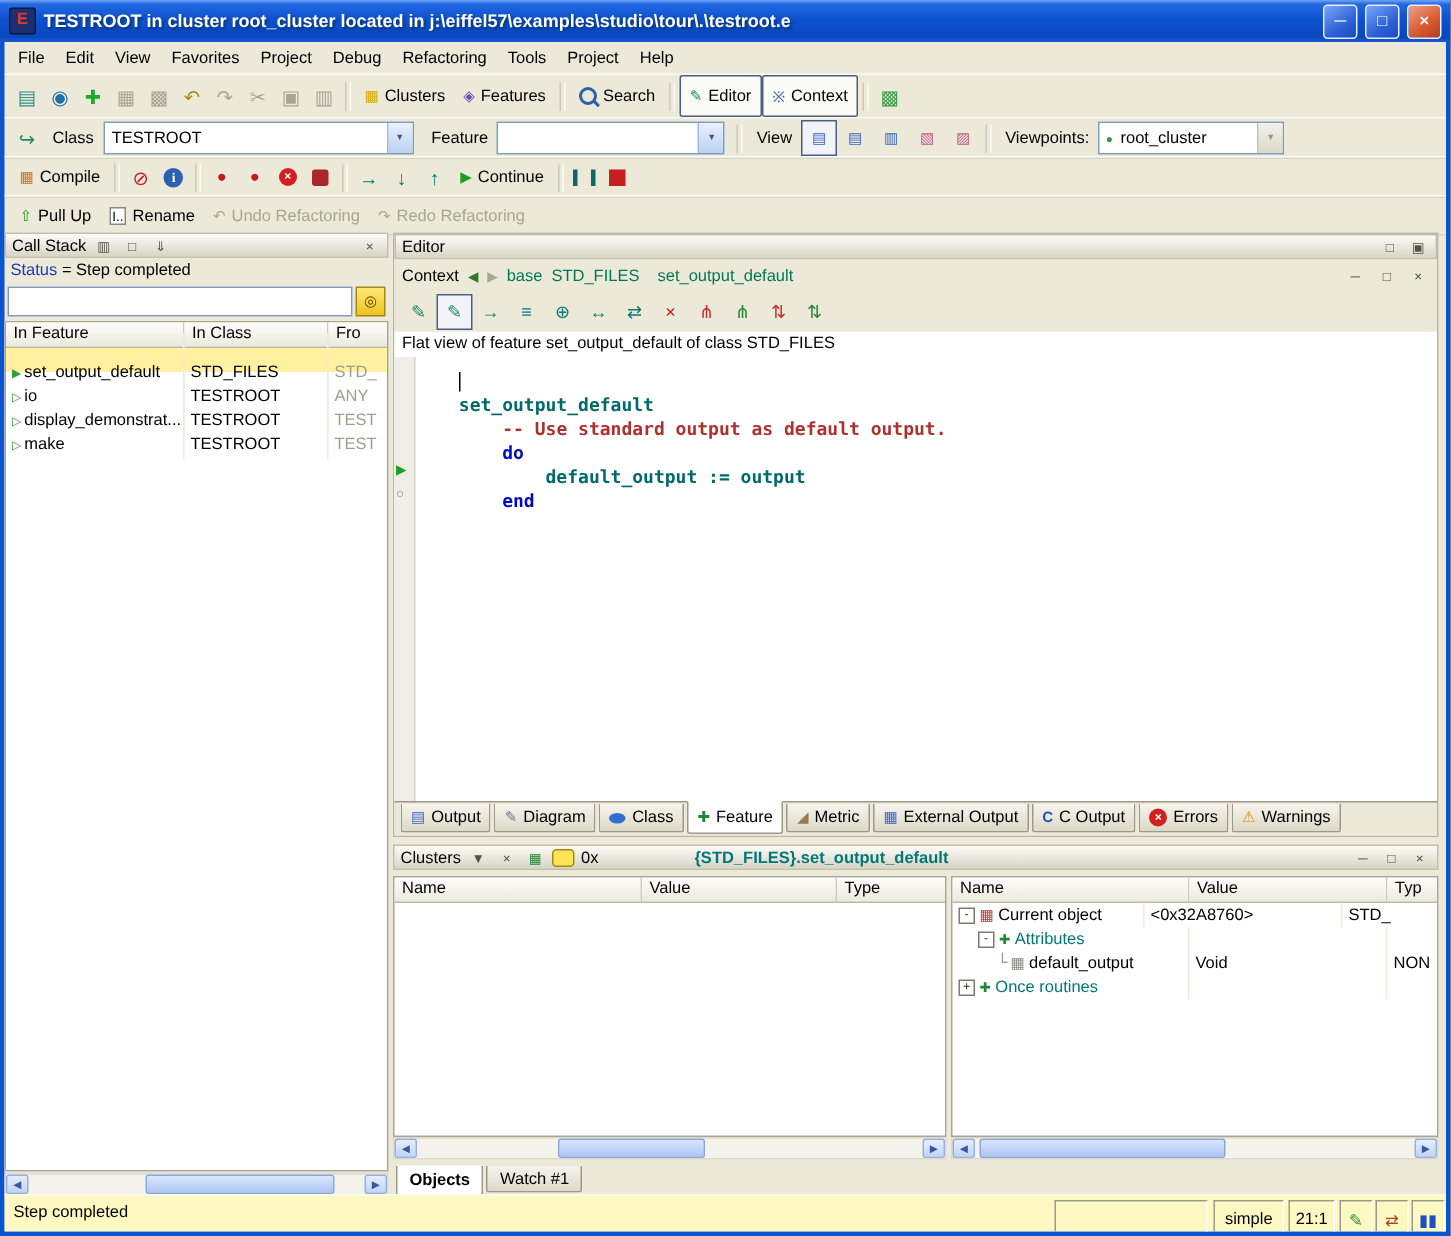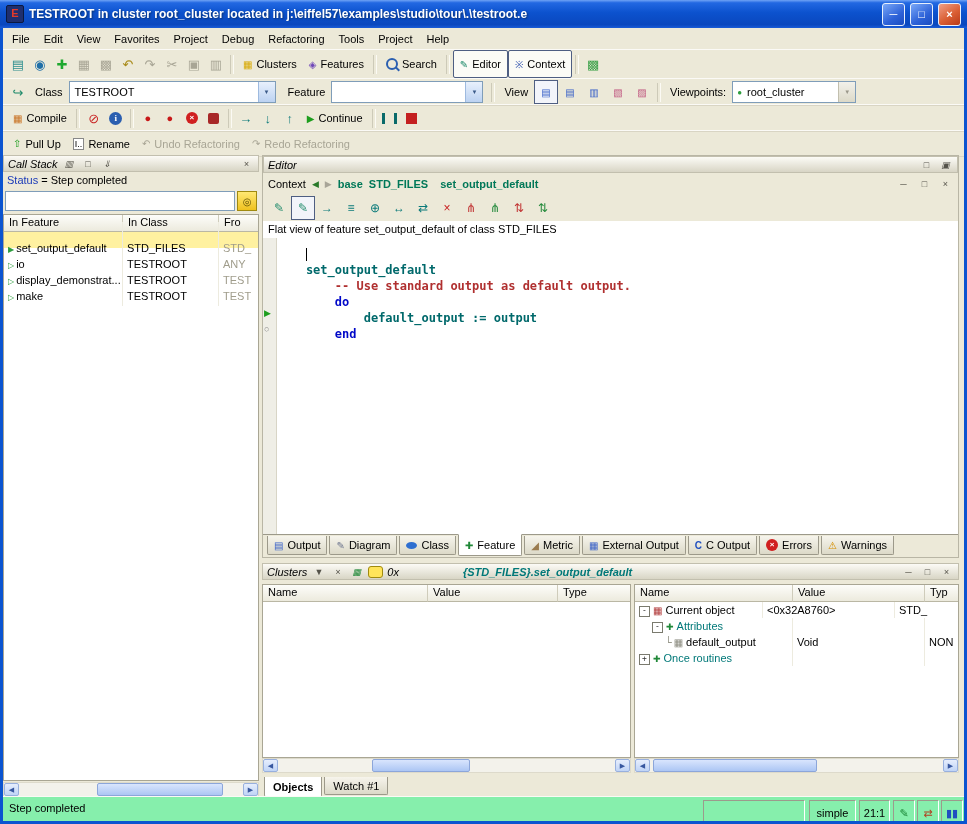--- a/index.html
+++ b/index.html
@@ -33,21 +33,21 @@
   .mini-btn{display:inline-flex;width:22px;height:22px;align-items:center;justify-content:center;border:1px solid transparent;font-size:12px;}
   .mini-btn.pressed{border:1px solid #4E5E82;background:#F2F4FA;}
   .mag{position:relative;width:8px;height:8px;border:2px solid #2B5FB0;border-radius:50%;display:inline-block;}
   .mag::after{content:"";position:absolute;width:5px;height:2px;background:#2B5FB0;transform:rotate(45deg);right:-4px;bottom:-2px;}
   .info-c{display:inline-flex;width:13px;height:13px;border-radius:50%;background:#2B5FB0;color:#fff;font:bold 9px/13px "Liberation Serif",serif;justify-content:center;}
   .errc{display:inline-flex;width:12px;height:12px;border-radius:50%;background:#D02020;color:#fff;font:bold 8px/12px "Liberation Sans",sans-serif;justify-content:center;}
   .pauseic{display:inline-block;width:9px;height:11px;border-left:3px solid #0A6A6A;border-right:3px solid #0A6A6A;}
   .stopic{display:inline-block;width:11px;height:11px;background:#C42020;}
   
   .main{position:absolute;left:0;right:0;top:127px;bottom:24px;}
-  .panel-hdr{background:linear-gradient(#FCFBF6,#D8D5C5);border:1px solid #C2BFAE;display:flex;align-items:center;gap:4px;padding:0 4px;height:17px;box-sizing:border-box;font-style:italic;}
+  .panel-hdr{background:linear-gradient(#FCFBF6,#D8D5C5);border:1px solid #C2BFAE;display:flex;align-items:center;gap:4px;padding:0 4px;height:17px;box-sizing:border-box;}
   .small-ic{width:15px;height:13px;display:inline-flex;align-items:center;justify-content:center;font-size:9px;color:#55534A;}
   .spacer{flex:1;}
   
   .callstack{position:absolute;left:0;top:0;width:256px;bottom:0;}
   .cs-status{position:absolute;top:17px;left:0;right:0;height:17px;padding:2px 4px;box-sizing:border-box;white-space:nowrap;}
   .cs-inrow{position:absolute;top:36px;left:2px;right:2px;height:20px;display:flex;gap:2px;}
   .cs-input{flex:1;height:18px;border:1px solid #7F9DB9;font:11px "Liberation Sans",sans-serif;padding:0 3px;}
   .grab-btn{width:20px;height:20px;background:linear-gradient(#FFE873,#EFC21F);border:1px solid #A08A10;display:flex;align-items:center;justify-content:center;font-size:10px;color:#5A4A00;box-sizing:border-box;}
   .cs-body{position:absolute;top:59px;left:0;right:0;bottom:16px;background:#fff;border:1px solid #A9A694;box-sizing:border-box;}
   .grid-hdr{display:flex;height:17px;}
@@ -58,21 +58,21 @@
   .cs-arrow{color:#2E9E3E;font-size:8px;margin-right:2px;}
   .graytx{color:#A09D8C;}
   
   .hscroll{position:absolute;height:15px;background:#F3F2EB;border:1px solid #DDDACB;box-sizing:border-box;display:flex;}
   .sb-btn{width:15px;background:linear-gradient(#E6EEFD,#C0D4F6);border:1px solid #98B0DE;border-radius:2px;color:#3858A0;font-size:7px;display:flex;align-items:center;justify-content:center;box-sizing:border-box;}
   .sb-track{position:relative;flex:1;}
   .sb-thumb{position:absolute;top:0;height:13px;background:linear-gradient(#D9E5FD,#ACC6F4);border:1px solid #8CA6DA;border-radius:2px;box-sizing:border-box;}
   
   .editor{position:absolute;left:259px;right:5px;top:0;height:403px;border:1px solid #B9B6A5;box-sizing:border-box;background:#fff;}
   .ctx-bar{position:absolute;top:17px;left:0;right:0;height:21px;background:#ECE9D8;border-bottom:1px solid #D9D5C4;display:flex;align-items:center;gap:6px;padding:0 5px;}
-  .crumb{color:#007858;font-weight:bold;}
+  .crumb{color:#007858;font-weight:normal;}
   .ed-tbar{position:absolute;top:38px;left:0;right:0;height:27px;background:#ECE9D8;border-bottom:1px solid #D9D5C4;display:flex;align-items:center;padding:0 4px;}
   .flat-lbl{position:absolute;top:65px;left:0;right:0;height:17px;background:#fff;padding:2px 5px;box-sizing:border-box;white-space:nowrap;}
   .code-area{position:absolute;top:82px;left:0;right:0;bottom:22px;background:#fff;overflow:hidden;}
   .gutter{position:absolute;left:0;top:0;bottom:0;width:13px;background:#EFEEE6;border-right:1px solid #D8D5C6;}
   .gut-arrow{position:absolute;left:1px;top:70px;color:#1E9E1E;font-size:9px;}
   .gut-circle{position:absolute;left:1px;top:86px;color:#8A8A8A;font-size:9px;}
   .code-lines{position:absolute;left:14px;top:8px;right:0;}
   .code-line{font-family:"DejaVu Sans Mono",monospace;font-size:12px;line-height:16px;font-weight:bold;white-space:pre;}
   .c-id{color:#00696B}.c-kw{color:#0008C8}.c-cm{color:#B03030;}
   .caret{display:inline-block;width:1px;height:13px;background:#000;vertical-align:middle;}
@@ -90,21 +90,21 @@
   .dcell{box-sizing:border-box;padding:0 4px;white-space:nowrap;overflow:hidden;border-right:1px solid #EDEBDF;height:16px;line-height:16px;}
   .expbox{display:inline-block;width:9px;height:9px;border:1px solid #7A7A6E;background:#fff;font:8px/8px "DejaVu Sans Mono",monospace;text-align:center;color:#333;margin-right:3px;vertical-align:middle;}
   .tree-teal{color:#007878;}
   .objgrid{color:#B03838;font-size:10px;margin-right:3px;}
   .featplus{color:#208838;font-size:9px;margin-right:3px;}
   .corner{color:#9A9A8E;margin-right:2px;font-family:"DejaVu Sans Mono",monospace;}
   .btabs{position:absolute;left:2px;bottom:0;height:20px;display:flex;gap:2px;align-items:flex-start;}
   .btab{display:inline-flex;align-items:center;height:17px;padding:0 8px;background:linear-gradient(#F6F4EC,#DCD9C8);border:1px solid #9C998A;border-top:none;border-radius:0 0 2px 2px;}
   .btab.active{background:#fff;font-weight:bold;height:19px;}
   
-  .statusbar{position:absolute;left:0;right:0;bottom:0;height:24px;background:#86efac;border-top:1px solid #FBFAF6;}
+  .statusbar{position:absolute;left:0;right:0;bottom:0;height:24px;background:#fef9c3;border-top:1px solid #FBFAF6;}
   .sb-msg{position:absolute;left:6px;top:5px;}
   .sb-cell{position:absolute;top:3px;height:17px;box-sizing:border-box;border:1px solid;border-color:#9C9A8C #FFF #FFF #9C9A8C;display:flex;align-items:center;justify-content:center;padding:12px 3px;white-space:nowrap;}
   .balloon{display:inline-block;width:13px;height:10px;background:#FFE45A;border:1px solid #A08A10;border-radius:3px;}
 </style>
 </head>
 <body>
 
 <div class="win">
 
   <div class="titlebar">

